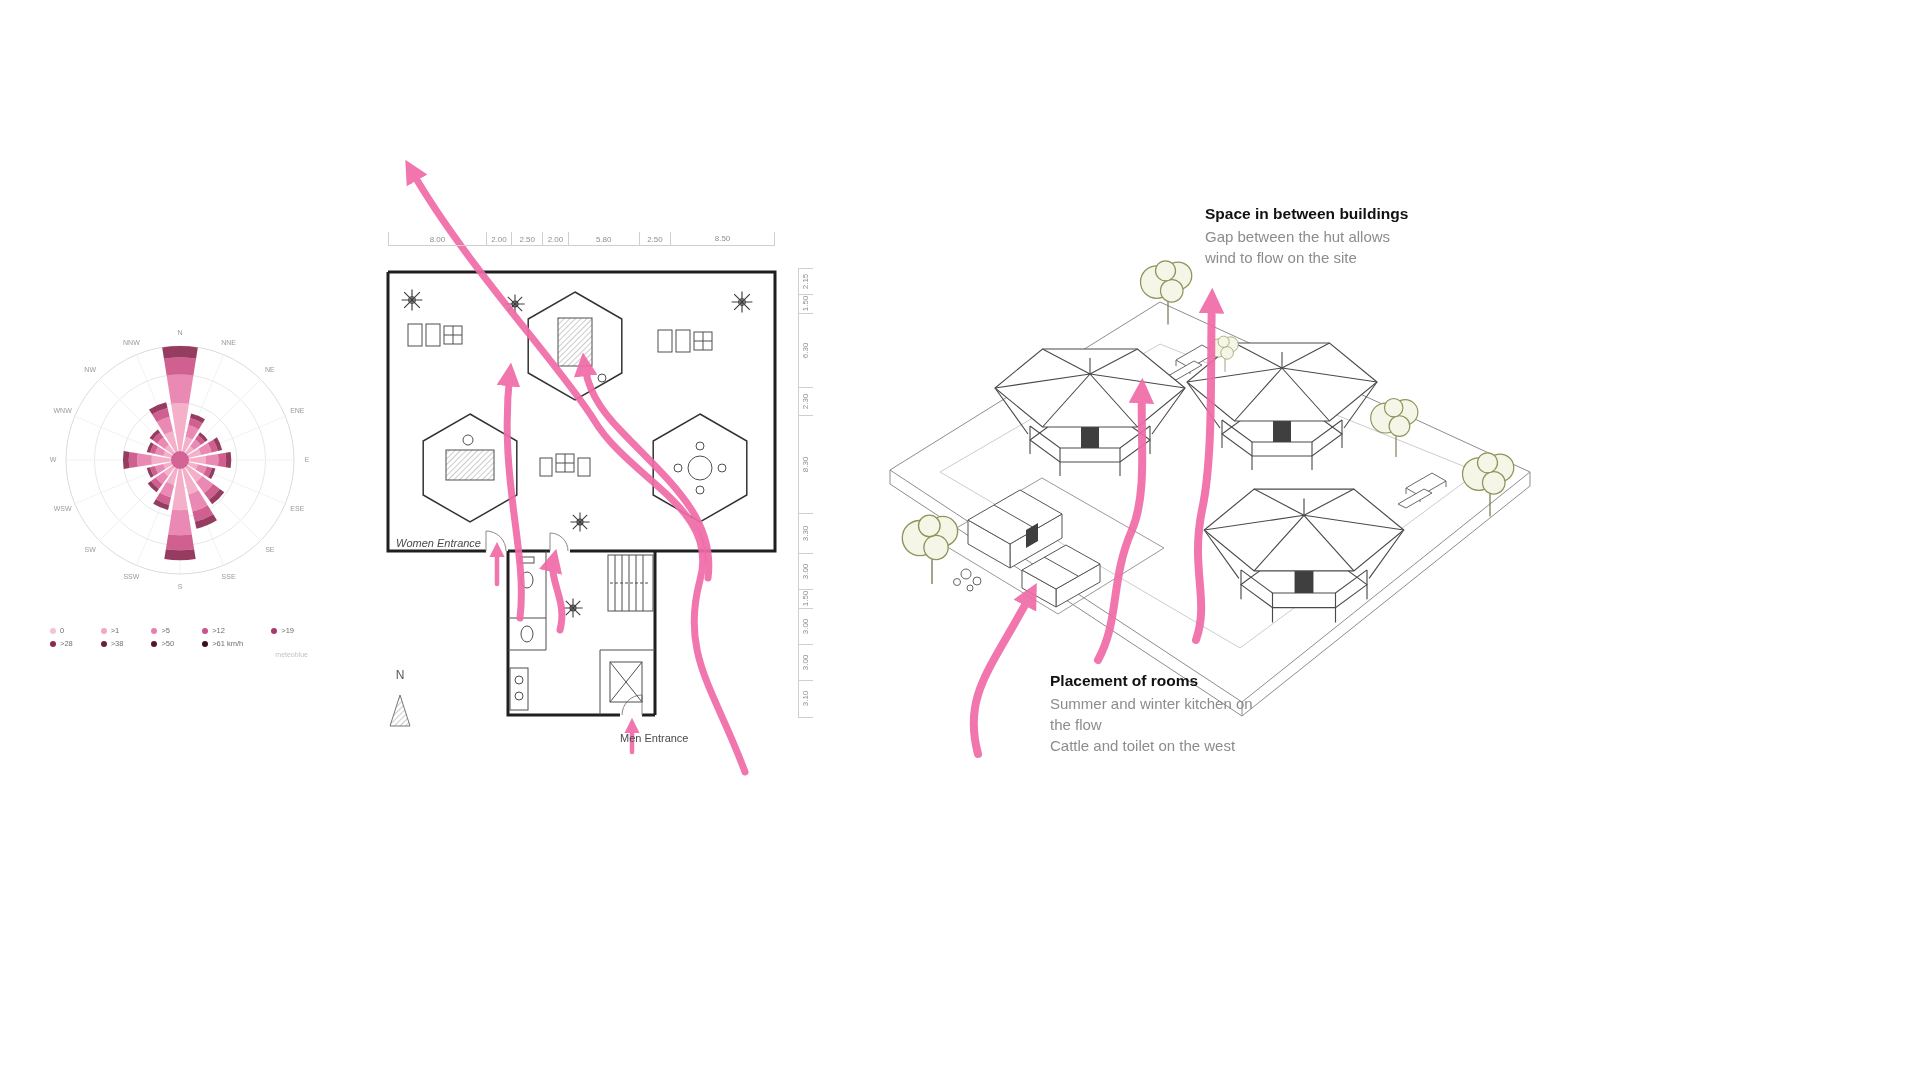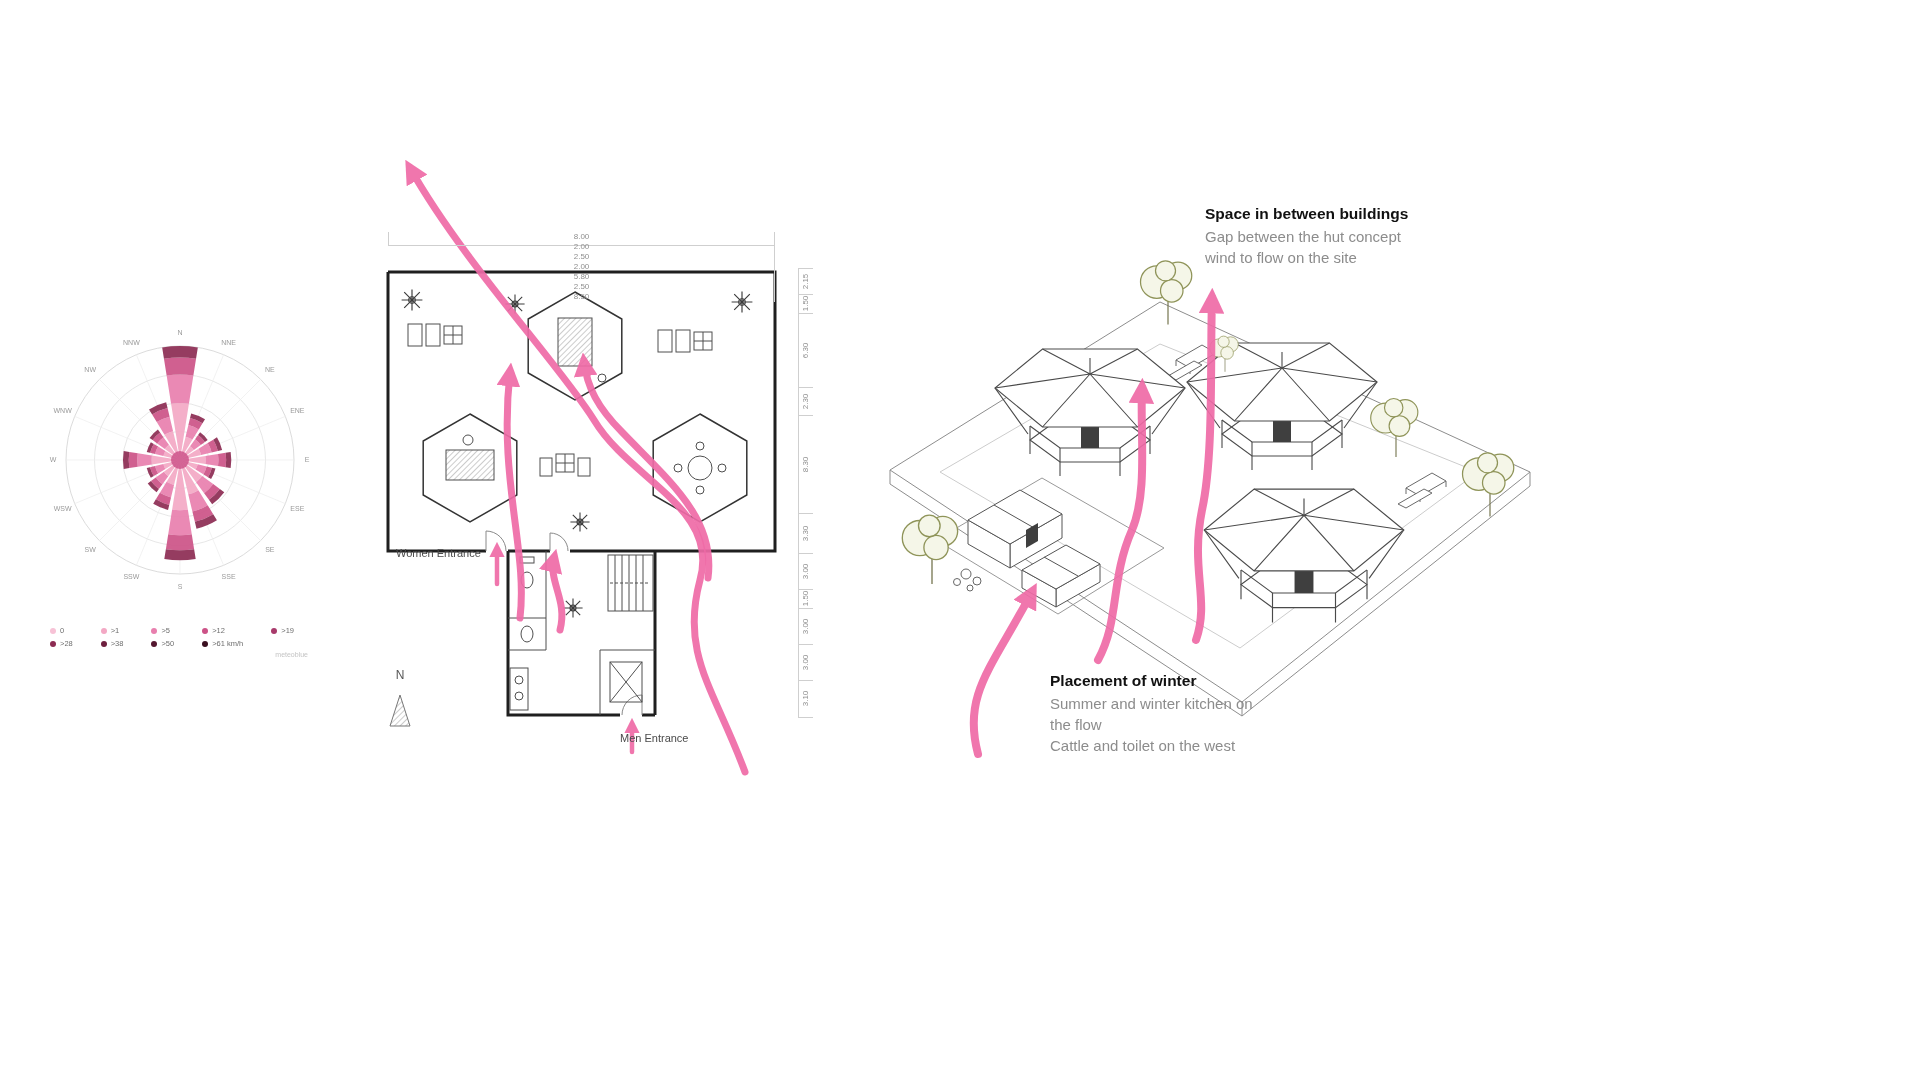--- a/index.html
+++ b/index.html
@@ -19,27 +19,27 @@
   .rose-svg{display:block;width:300px;height:300px;font-family:"Liberation Sans",sans-serif;}
   .legend{display:grid;grid-template-columns:repeat(5,auto);gap:4px 14px;width:258px;margin:14px 0 0 10px;font-size:7.5px;color:#6e6e6e;}
   .leg-item{display:flex;align-items:center;gap:4px;white-space:nowrap;}
   .leg-dot{width:6px;height:6px;border-radius:50%;display:inline-block;flex:0 0 auto;}
   .credit{width:268px;text-align:right;font-size:7px;color:#c4c4c4;margin-top:3px;}
 
   
   .floorplan{position:absolute;left:370px;top:150px;width:460px;height:660px;}
   .plan-svg{position:absolute;left:0;top:0;width:460px;height:650px;}
   .dims{position:absolute;display:flex;color:#8f8f8f;font-size:8px;}
-  #dims-top{left:18px;top:82px;width:387px;height:14px;flex-direction:column;border-bottom:1px solid #cfcfcf;border-left:1px solid #cfcfcf;}
+  #dims-top{left:18px;top:82px;width:387px;height:14px;border-bottom:1px solid #cfcfcf;border-left:1px solid #cfcfcf;}
   #dims-top .dim-seg{display:flex;align-items:flex-end;justify-content:center;border-right:1px solid #cfcfcf;flex-basis:0;overflow:visible;padding-bottom:1px;}
   #dims-right{left:428px;top:118px;width:15px;height:450px;flex-direction:column;border-left:1px solid #cfcfcf;border-top:1px solid #cfcfcf;}
   #dims-right .dim-seg{display:flex;align-items:center;justify-content:center;border-bottom:1px solid #cfcfcf;flex-basis:0;}
   #dims-right .dim-label{transform:rotate(-90deg);white-space:nowrap;display:block;}
   .entrance-label{position:absolute;font-size:11px;color:#4a4a4a;}
-  .women-label{left:26px;top:397px;}
+  .women-label{left:26px;top:387px;font-style:italic;}
   .men-label{left:250px;top:582px;}
   .north-label{position:absolute;left:22px;top:518px;width:16px;text-align:center;font-size:12px;color:#555;}
 
   
   .axon{position:absolute;left:880px;top:240px;width:680px;height:560px;}
   .axon-svg{width:680px;height:560px;display:block;}
 
   .annotation{position:absolute;}
   .ann-space{left:1205px;top:205px;}
   .ann-placement{left:1050px;top:672px;}
@@ -444,24 +444,24 @@
       <g>
         <path class="flow" d="M98,514 C82,454 112,428 152,352" marker-end="url(#ah2)"></path>
         <path class="flow" d="M218,420 C240,380 230,340 252,290 C268,252 260,195 262,148" marker-end="url(#ah2)"></path>
         <path class="flow" d="M316,400 C330,360 310,330 322,270 C334,215 330,120 332,58" marker-end="url(#ah2)"></path>
       </g>
     </svg>
   </div>
 
   <div class="annotation ann-space">
     <div class="ann-title">Space in between buildings</div>
-    <div class="ann-line">Gap between the hut concept</div>
+    <div class="ann-line">Gap between the hut allows</div>
     <div class="ann-line">wind to flow on the site</div>
   </div>
 
   <div class="annotation ann-placement">
-    <div class="ann-title">Placement of winter</div>
+    <div class="ann-title">Placement of rooms</div>
     <div class="ann-line">Summer and winter kitchen on</div>
     <div class="ann-line">the flow</div>
     <div class="ann-line">Cattle and toilet on the west</div>
   </div>
 
 </div>
 
 </body></html>

